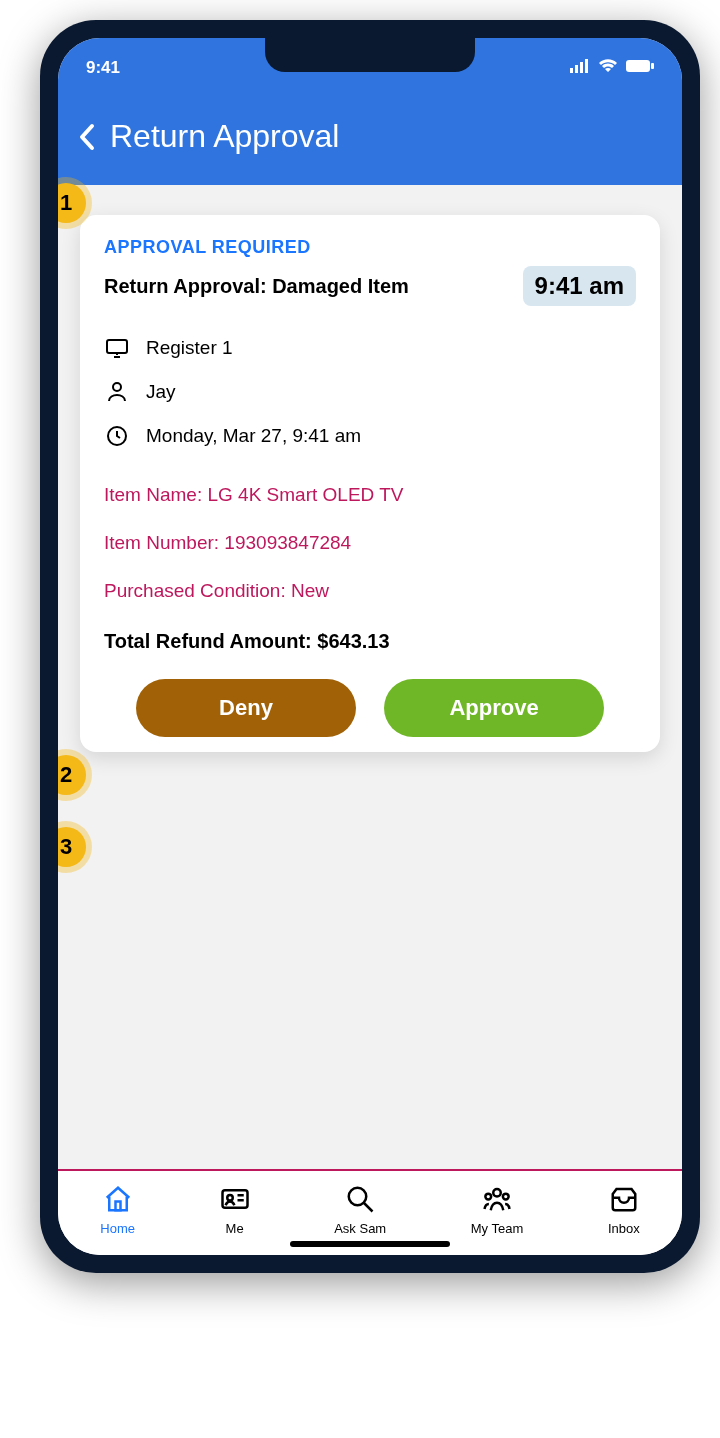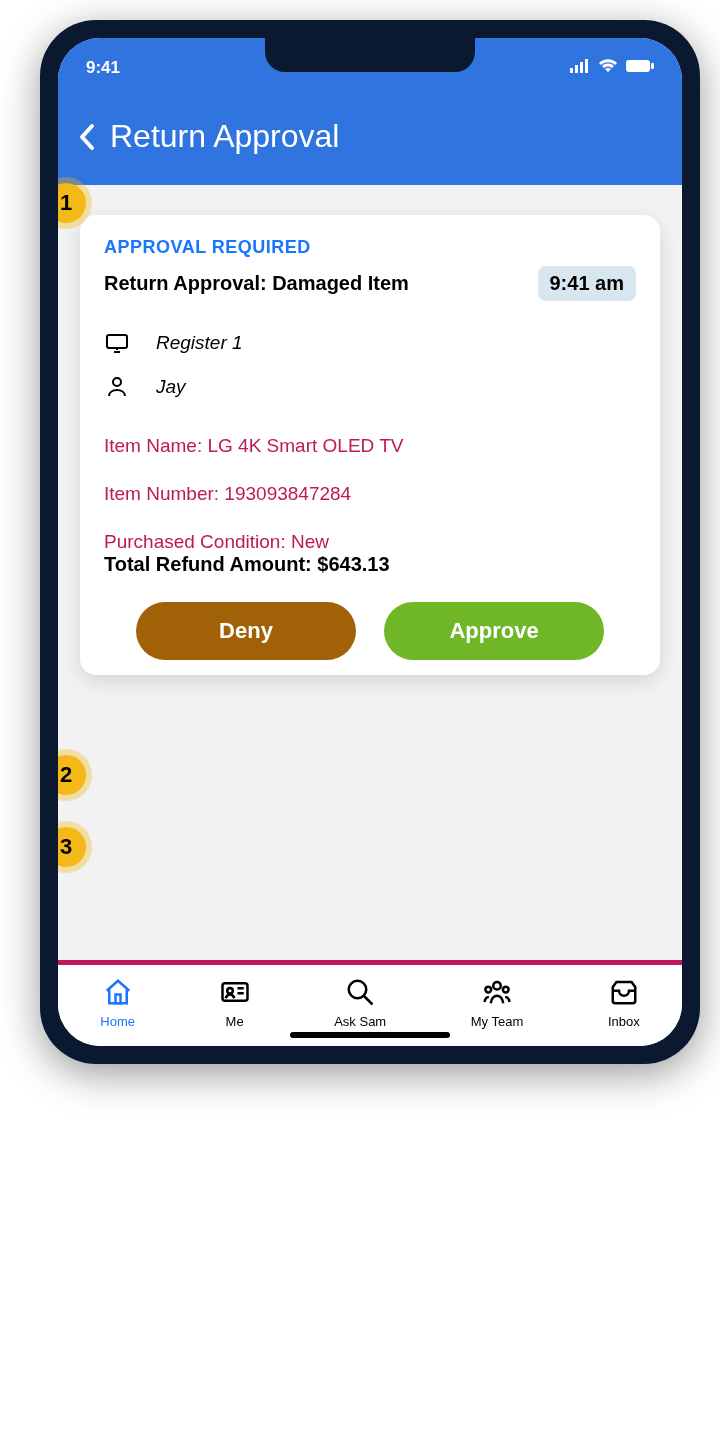--- a/index.html
+++ b/index.html
@@ -10,21 +10,21 @@
     height: 1438px;
     position: relative;
     overflow: hidden;
   }
 
   .phone-frame {
     position: absolute;
     top: 20px;
     left: 40px;
     width: 660px;
-    height: 1044px;
+    height: 1253px;
     background: #0a1930;
     border-radius: 56px;
     padding: 18px;
     box-shadow: 0 10px 40px rgba(0,0,0,0.4);
   }
 
   .phone-screen {
     position: relative;
     width: 100%;
     height: 100%;
@@ -104,47 +104,47 @@
   }
   .card-title {
     font-size: 20px;
     font-weight: 800;
     color: #000;
   }
   .time-pill {
     background: #d8e6f0;
     border-radius: 8px;
     padding: 6px 12px;
-    font-size: 20px;
+    font-size: 24px;
     font-weight: 700;
     color: #000;
   }
 
   .meta-list { margin-top: 20px; }
   .meta-row {
     display: flex;
     align-items: center;
-    gap: 26px;
+    gap: 16px;
     padding: 10px 0;
     font-size: 19px;
     color: #000;
-    font-style: italic;
   }
   .meta-row .icon { width: 26px; display:flex; justify-content:center; }
 
   .detail-line {
     font-size: 19px;
     color: #be185d;
     margin-top: 26px;
   }
 
   .total-line {
     font-size: 20px;
     font-weight: 800;
     color: #000;
+    margin-top: 28px;
   }
 
   .button-row {
     display: flex;
     gap: 28px;
     margin-top: 26px;
     justify-content: center;
   }
   .pill-btn {
     flex: 1;
@@ -172,21 +172,21 @@
     font-size: 22px;
     font-weight: 800;
     color: #000;
     box-shadow: 0 0 0 6px rgba(244,184,23,0.35);
     z-index: 10;
   }
 
   .tab-bar {
     height: 86px;
     background: #fff;
-    border-top: 5px solid #be185d;
+    border-top: 2px solid #be185d;
     display: flex;
     justify-content: space-around;
     align-items: center;
     padding-bottom: 6px;
   }
   .tab-item {
     display: flex;
     flex-direction: column;
     align-items: center;
     gap: 4px;
@@ -281,20 +281,29 @@
           </div>
           <div class="meta-row">
             <span class="icon">
               <svg width="24" height="24" viewBox="0 0 24 24" fill="none" stroke="#000" stroke-width="2">
                   <circle cx="12" cy="7" r="4"></circle>
                   <path d="M4 21c0-4 4-6 8-6s8 2 8 6"></path>
                 </svg>
             </span>
             <span>Jay</span>
           </div>
+          <div class="meta-row">
+            <span class="icon">
+              <svg width="24" height="24" viewBox="0 0 24 24" fill="none" stroke="#000" stroke-width="2">
+                  <circle cx="12" cy="12" r="9"></circle>
+                  <path d="M12 7v5l3 2"></path>
+                </svg>
+            </span>
+            <span>Monday, Mar 27, 9:41 am</span>
+          </div>
         </div>
 
         <div class="detail-line">Item Name: LG 4K Smart OLED TV</div>
         <div class="detail-line">Item Number: 193093847284</div>
         <div class="detail-line">Purchased Condition: New</div>
 
         <div style="position:relative;">
           <div class="total-line">Total Refund Amount: $643.13</div>
         </div>
 

